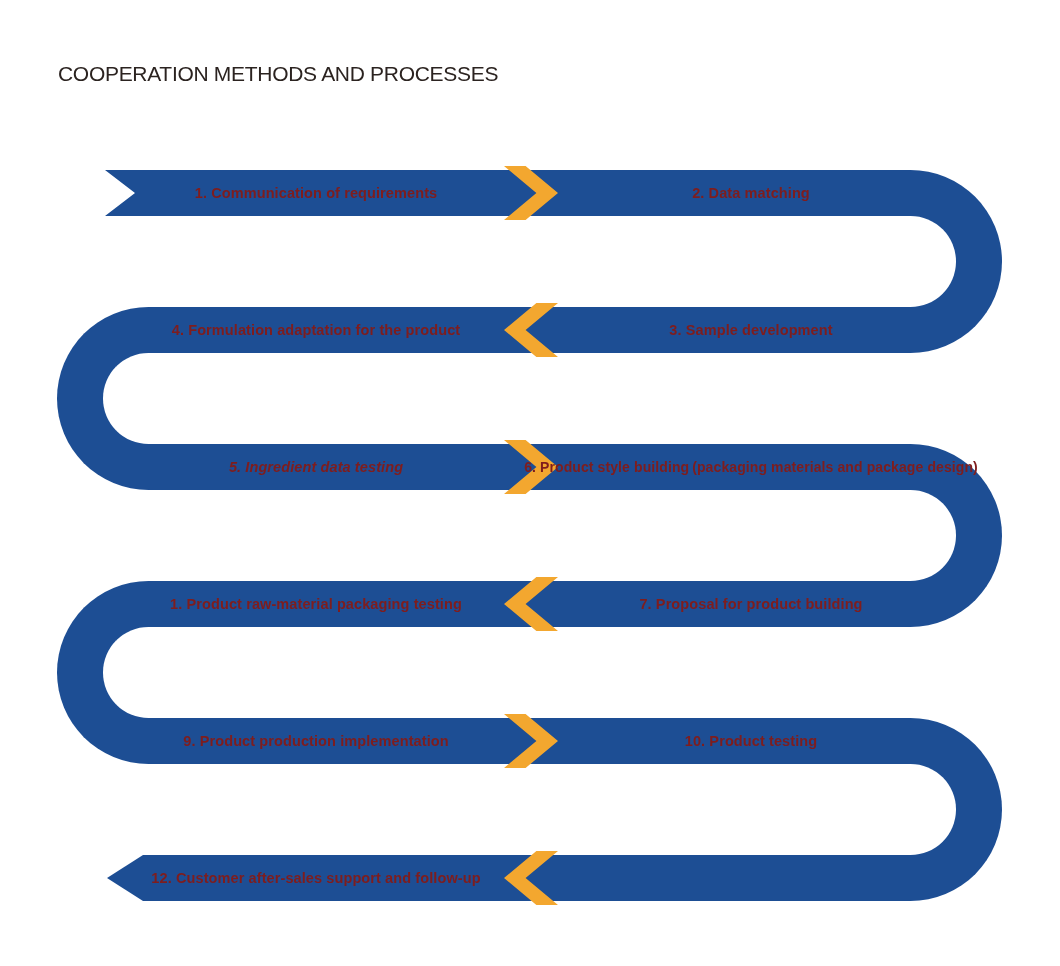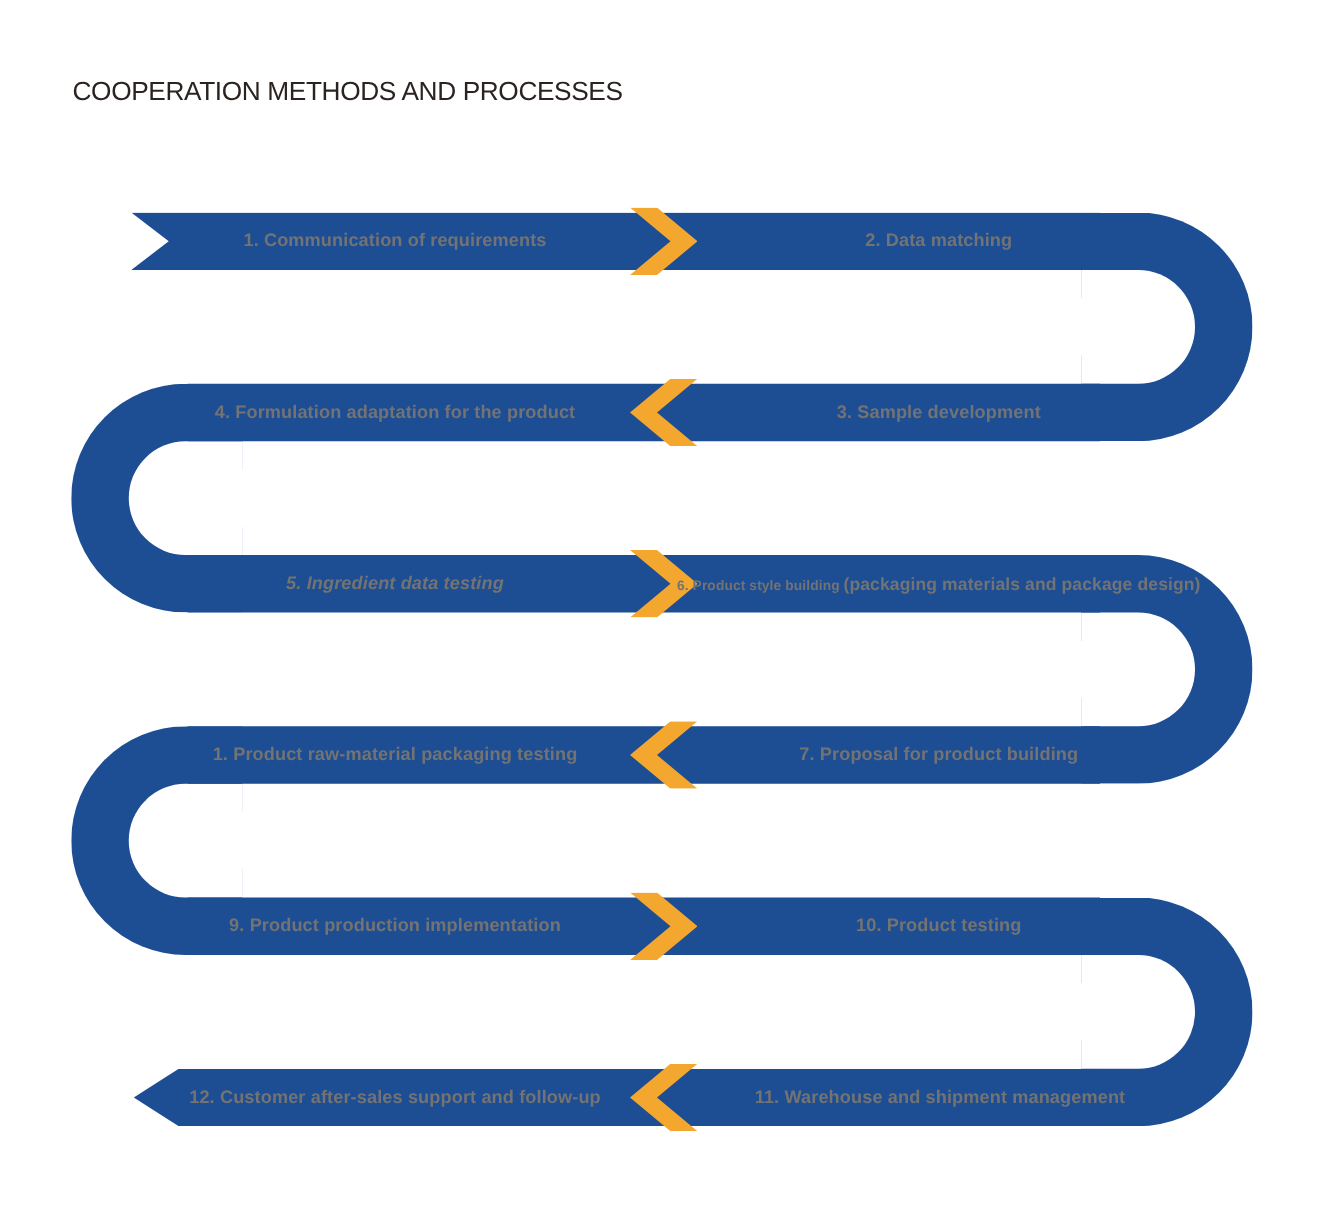--- a/index.html
+++ b/index.html
@@ -60,27 +60,27 @@
     height: 54px;
     background: var(--yellow);
   }
   .chev.right { clip-path: polygon(0 0, 40% 0, 100% 50%, 40% 100%, 0 100%, 60% 50%); }
   .chev.left  { clip-path: polygon(100% 0, 60% 0, 0 50%, 60% 100%, 100% 100%, 40% 50%); }
   .lbl {
     position: absolute;
     height: 30px;
     line-height: 46px;
     transform: translateX(-50%);
-    color: #737373;
+    color: #7f1d1d;
     font-size: 14.5px;
     font-weight: bold;
     white-space: nowrap;
     letter-spacing: 0.1px;
   }
-  .lbl .main-sm { font-size: 11px; }
+  .lbl .main-sm { font-size: 14px; }
   .lbl .note {
     font-size: 14px;
     font-weight: bold;
     margin-left: 3px;
   }
 </style>
 </head>
 <body>
 
 <div class="canvas" style="--blue: #1d4e94; --yellow: #f3a72f; --titlecolor: #2b2320;">
@@ -116,15 +116,14 @@
   <span class="lbl" style="left:316px; top:444px;font-style:italic;">5. Ingredient data testing</span>
   <span class="lbl" style="left:751px; top:444px;"><span class="main-sm">6. Product style building</span><span class="note">(packaging materials and package design)</span></span>
 
   <span class="lbl" style="left:316px; top:581px;">1. Product raw-material packaging testing</span>
   <span class="lbl" style="left:751px; top:581px;">7. Proposal for product  building</span>
 
   <span class="lbl" style="left:316px; top:718px;">9. Product production implementation</span>
   <span class="lbl" style="left:751px; top:718px;">10. Product testing</span>
 
   <span class="lbl" style="left:316px; top:855px;">12. Customer after-sales support and follow-up</span>
-  <span class="lbl" style="left:752px; top:855px;">11. Warehouse and shipment management</span>
 
 </div>
 
 </body></html>

